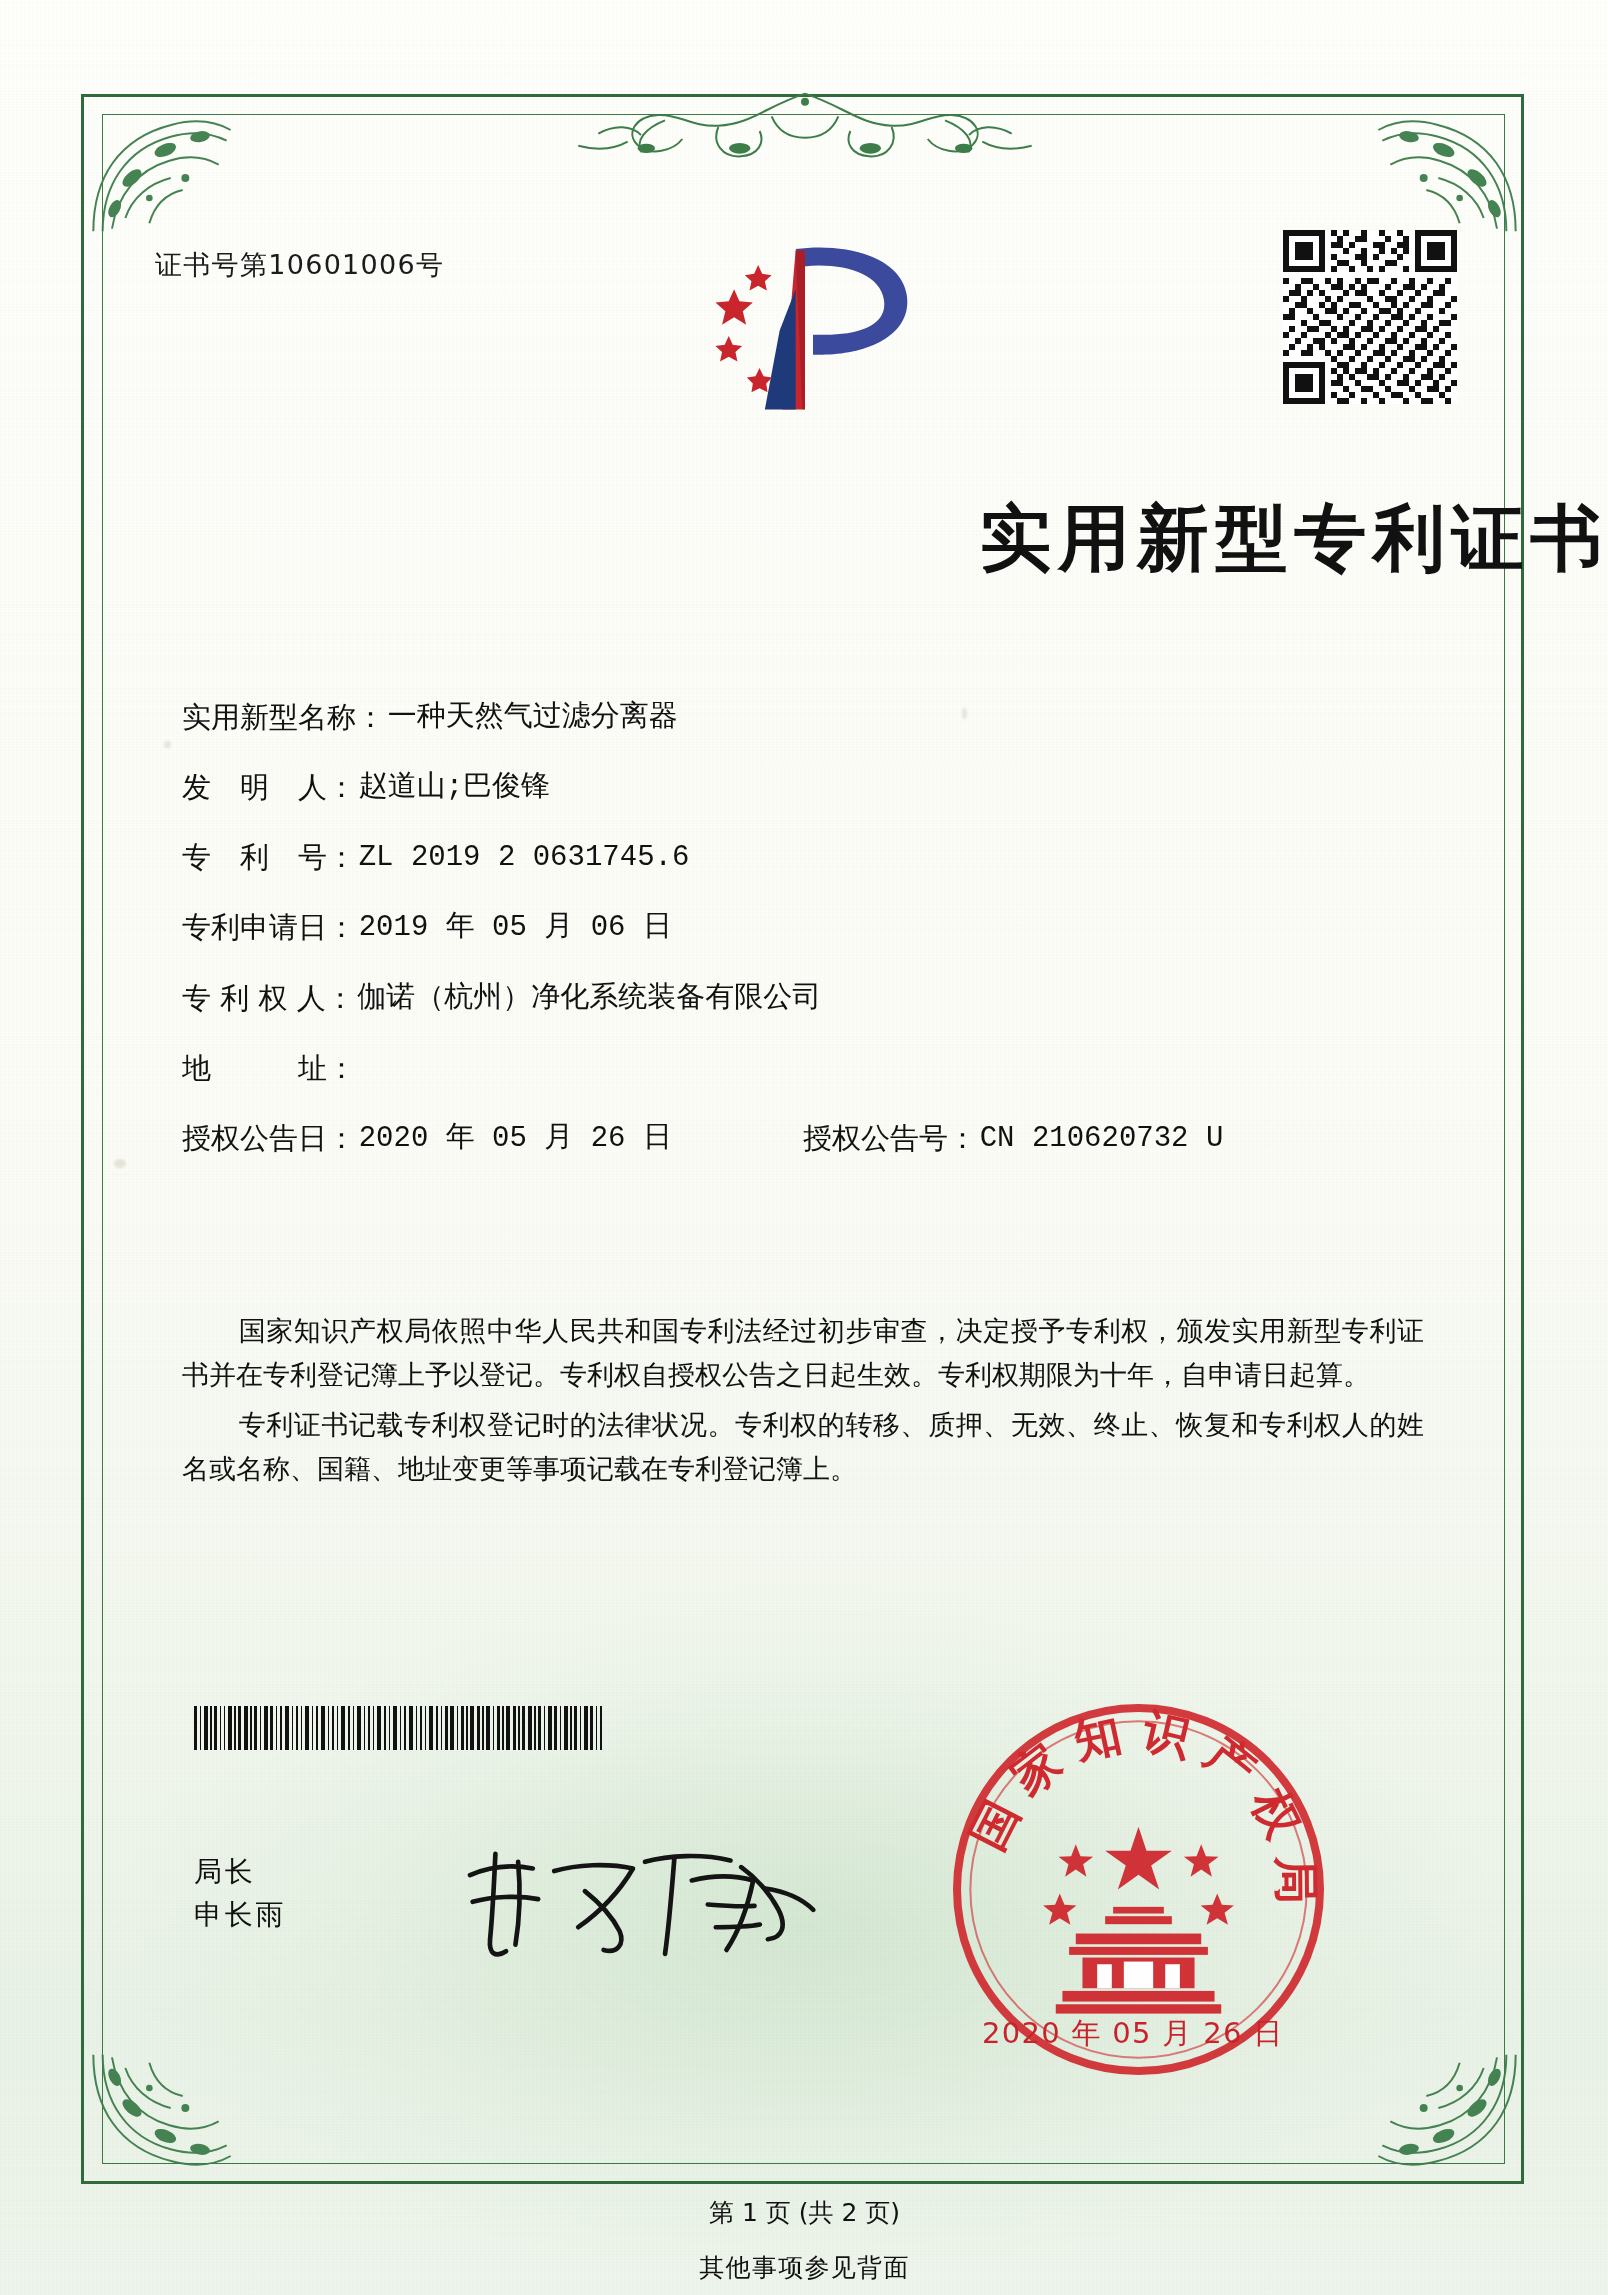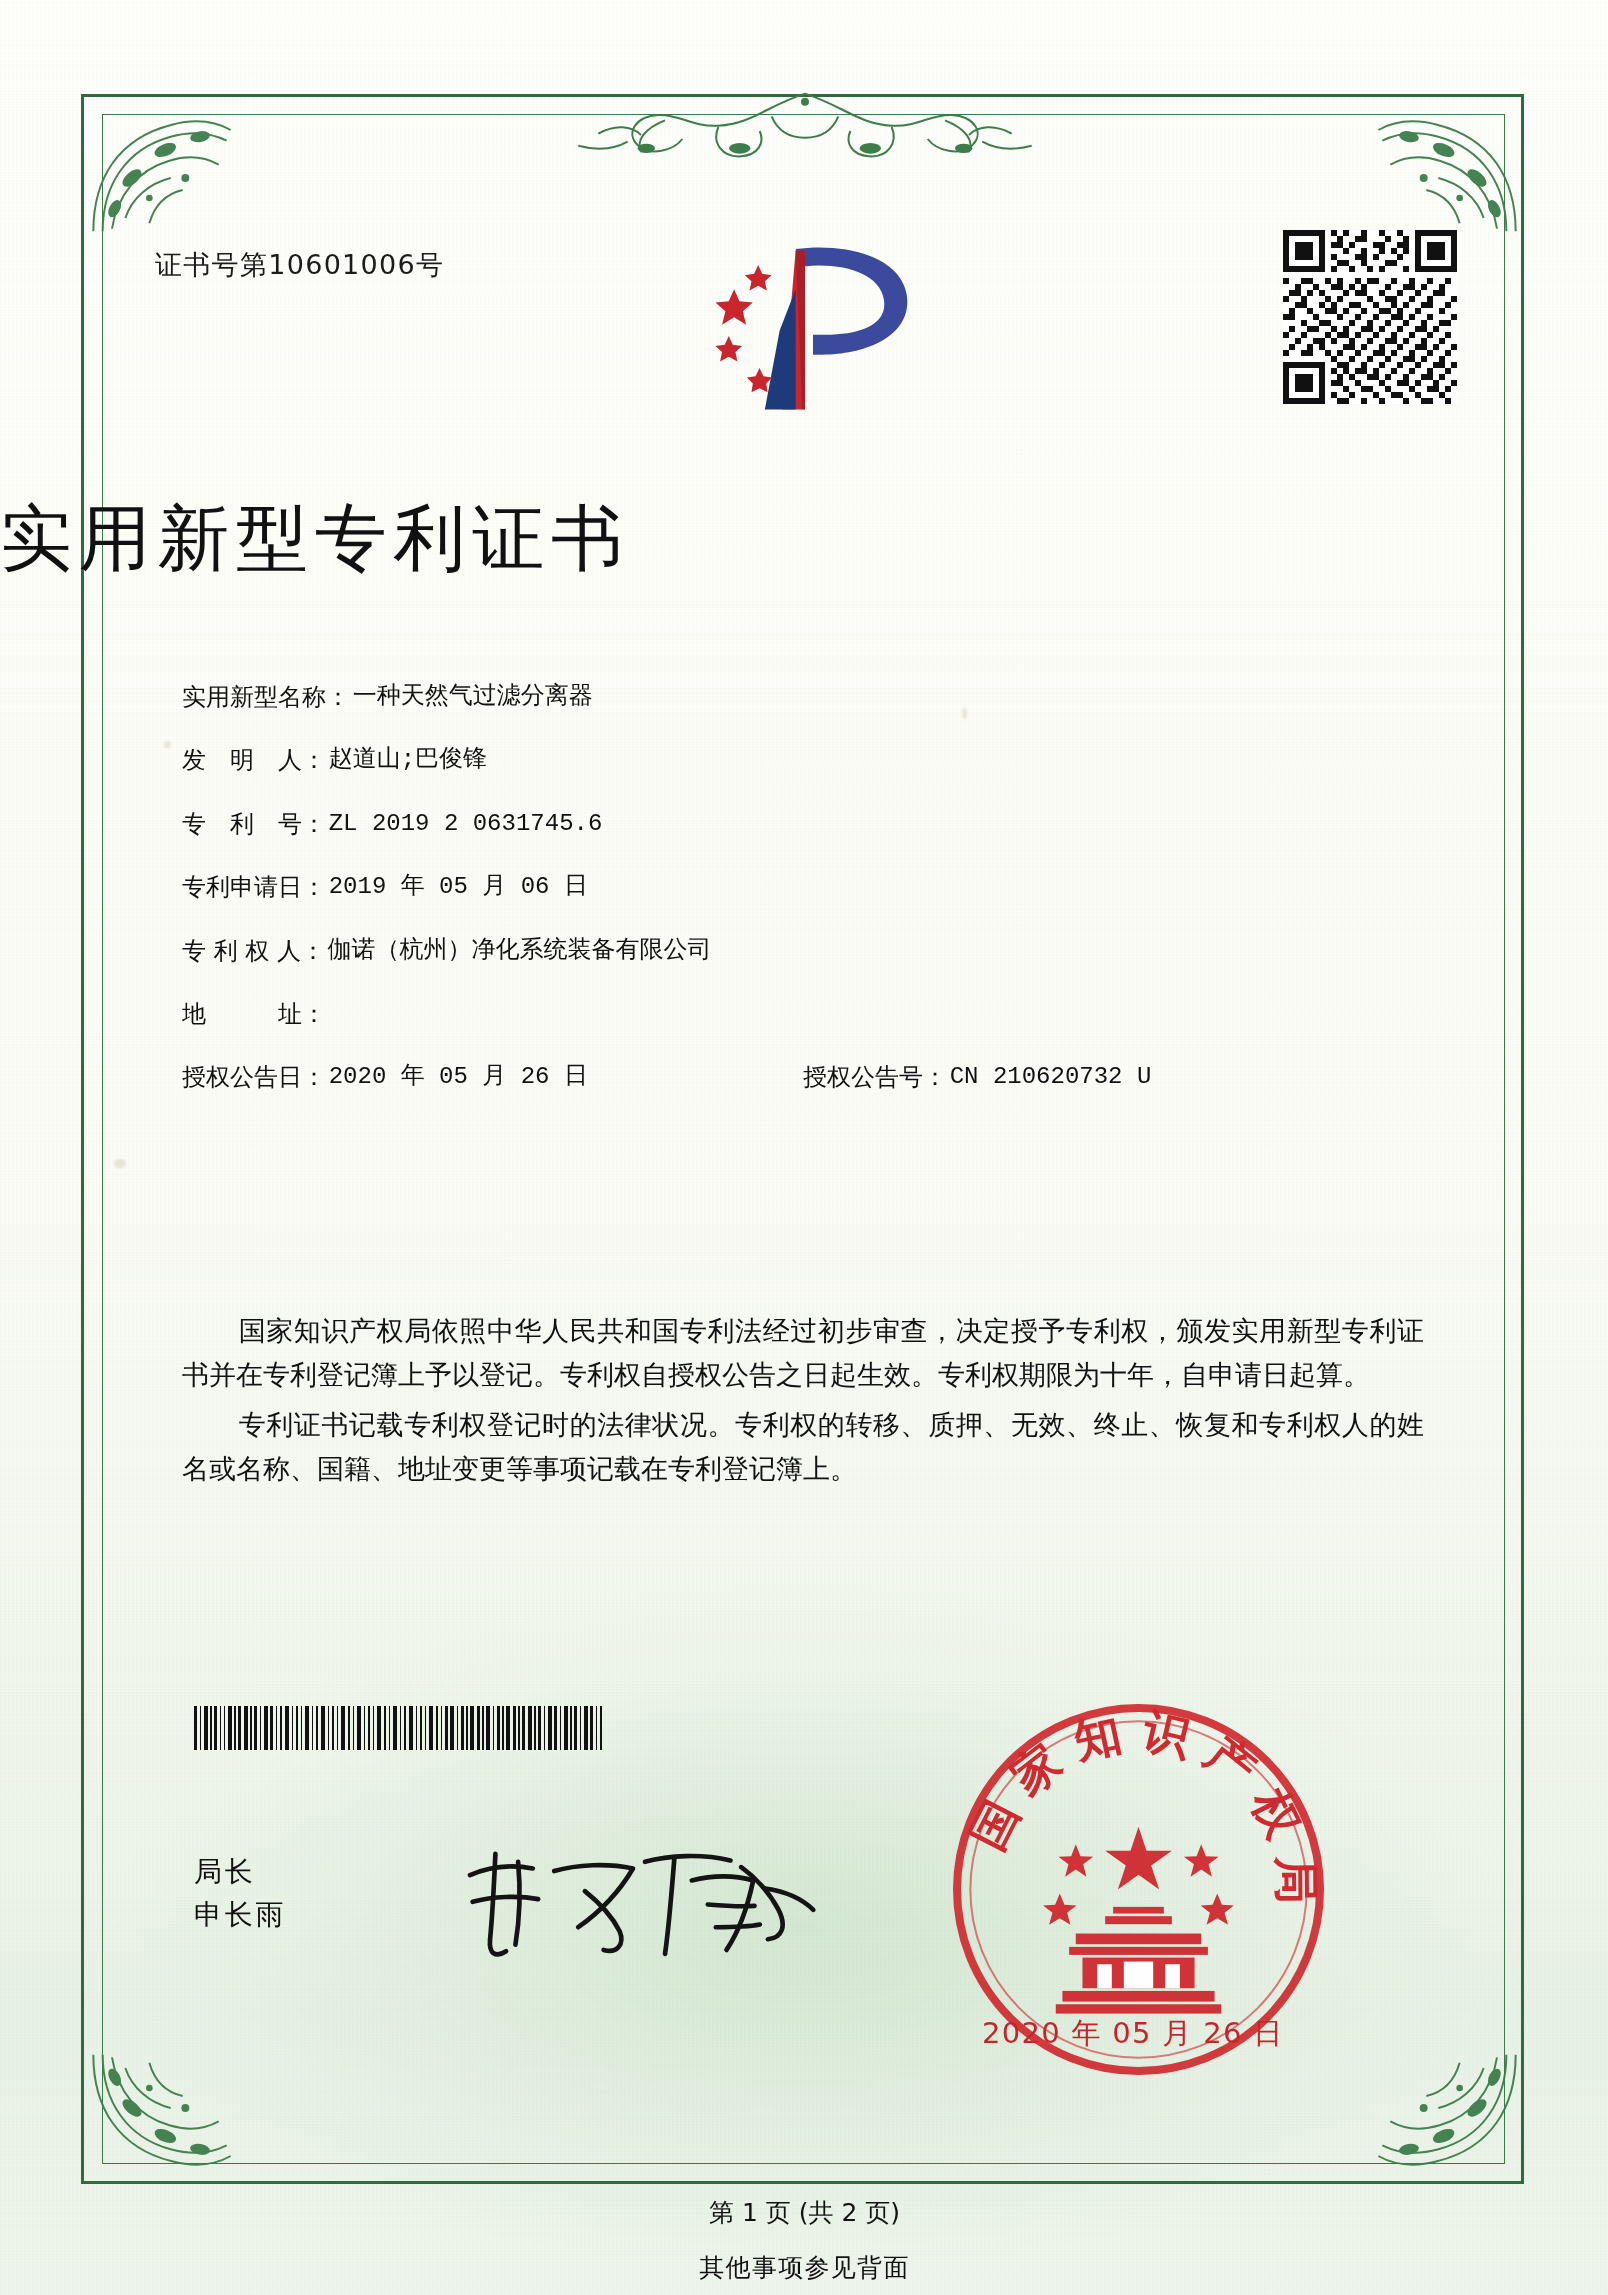--- a/index.html
+++ b/index.html
@@ -94,35 +94,35 @@
     transform: translateX(-50%);
     top: 237px;
     width: 281px;
     height: 194px;
   }
 
   .main-title {
     position: absolute;
     left: 0; right: 0;
     top: 491px;
-    text-align: left;
+    text-align: right;
     font-size: 72px;
-    font-weight: normal;
+    font-weight: bold;
     letter-spacing: 6.7px;
     color: #111;
     font-family: "DejaVu Sans", "Liberation Sans", sans-serif;
   }
 
   
   .fields {
     position: absolute;
     left: 182px;
-    top: 681px;
+    top: 698px;
     width: 1256px;
-    font-size: 24px;
+    font-size: 29px;
     color: #111;
     line-height: 1.35;
   }
   .field-row {
     display: flex;
     align-items: flex-start;
     margin-bottom: 31px;
   }
   .field-label {
     white-space: pre;

